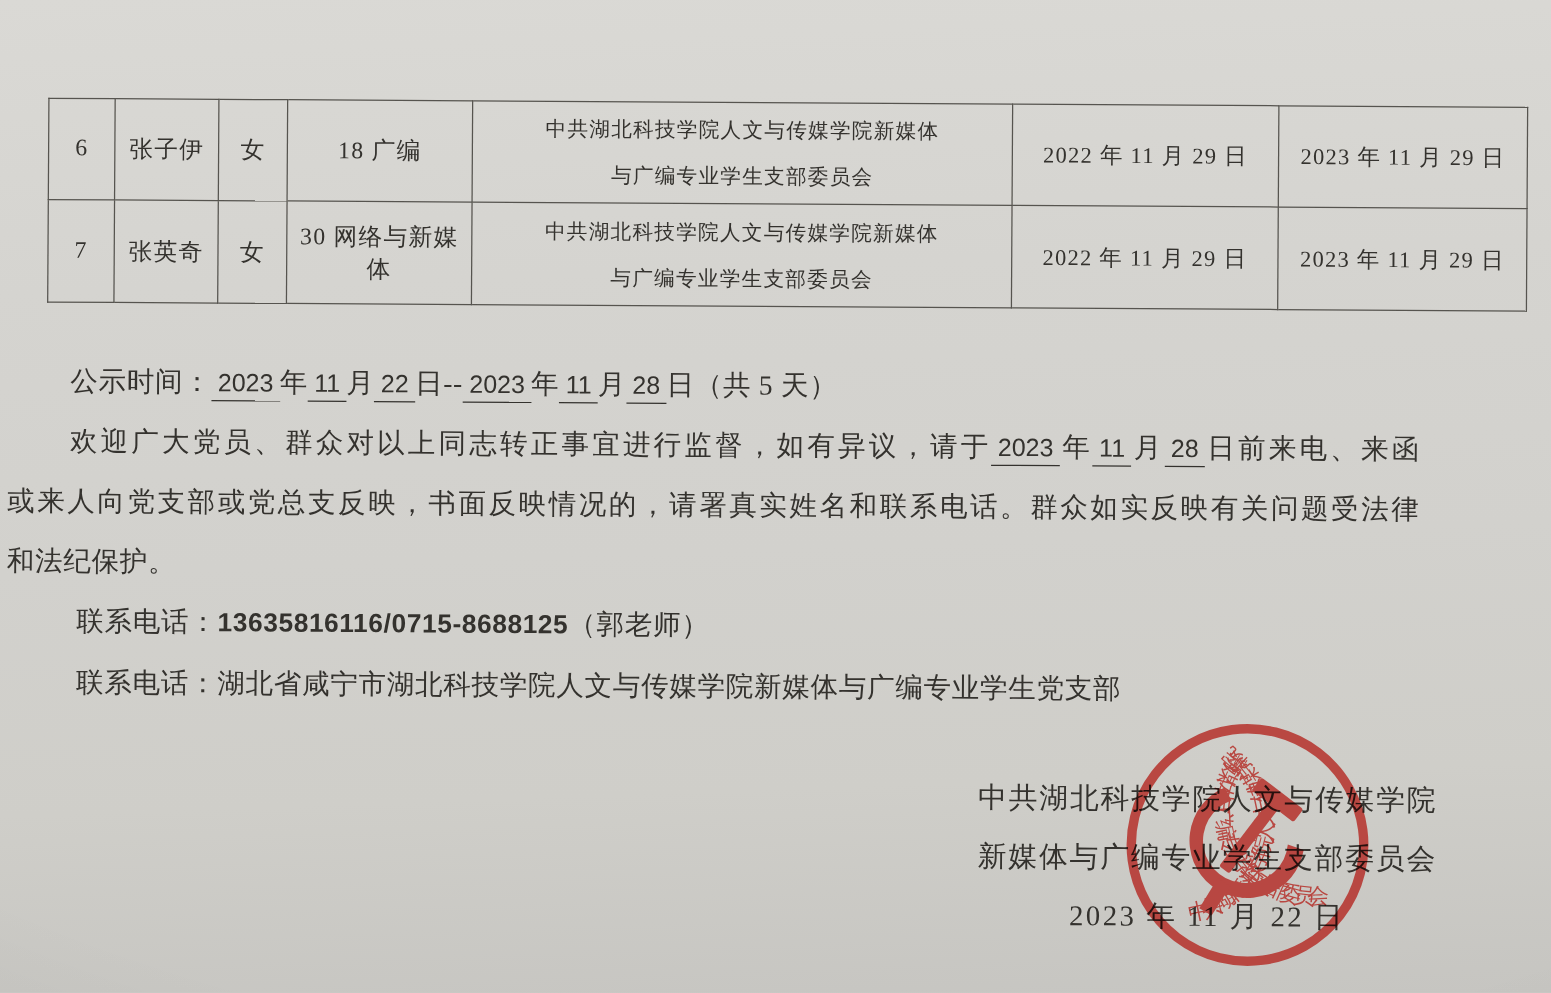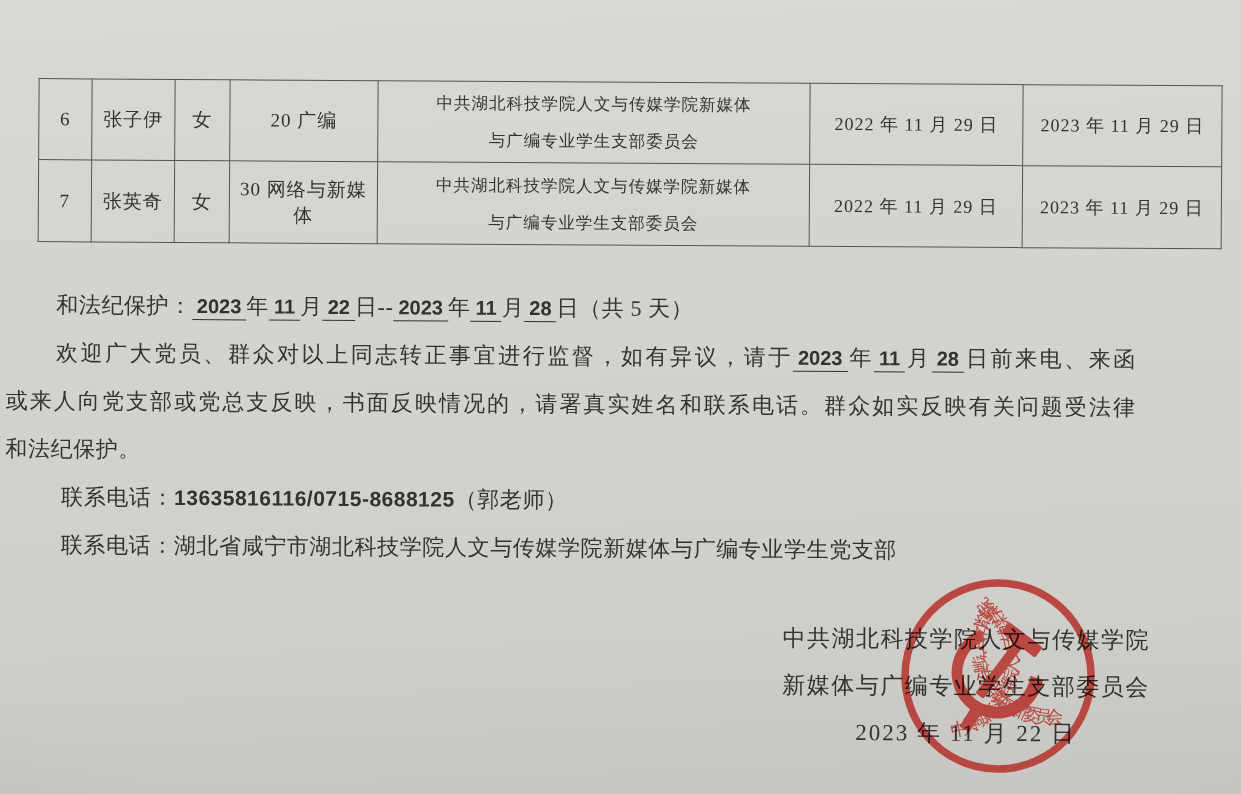--- a/index.html
+++ b/index.html
@@ -38,21 +38,21 @@
   }
   .bodytext p{margin:0;}
   .ind{padding-left:50px;}
   .ind2{padding-left:56px;}
   .j{text-align:justify;text-align-last:justify;}
   .bl{
     display:inline-block;
     border-bottom:1.8px solid var(--ink,#34322e);
     padding:0 5px;line-height:26px;
     font-family:"Liberation Sans","DejaVu Sans",sans-serif;
-    font-size:20px;font-weight:700;letter-spacing:0;
+    font-size:20px;font-weight:400;letter-spacing:0;
   }
   .num{
     font-family:"Liberation Sans","DejaVu Sans",sans-serif;
     font-size:21px;font-weight:600;letter-spacing:.5px;
   }
 
   
   .signature{
     position:absolute;left:760px;top:610px;width:420px;
     text-align:center;font-size:23px;line-height:47px;letter-spacing:1.5px;
@@ -80,21 +80,21 @@
         <col style="width:148px">
           <col style="width:432px">
           <col style="width:213px">
           <col style="width:199px">
       </colgroup>
       <tbody>
         <tr style="height:81px">
           <td>6</td>
           <td>张子伊</td>
           <td>女</td>
-          <td>20 广编</td>
+          <td>18 广编</td>
           <td class="org">
             <div>中共湖北科技学院人文与传媒学院新媒体</div>
             <div>与广编专业学生支部委员会</div>
           </td>
           <td class="date">2022 年 11 月 29 日</td>
           <td class="date">2023 年 11 月 29 日</td>
         </tr>
         <tr style="height:82px">
           <td>7</td>
           <td>张英奇</td>
@@ -105,21 +105,21 @@
             <div>与广编专业学生支部委员会</div>
           </td>
           <td class="date">2022 年 11 月 29 日</td>
           <td class="date">2023 年 11 月 29 日</td>
         </tr>
       </tbody>
     </table>
 
     <div class="bodytext">
       <p class="ind">
-        <span>和法纪保护：</span><span class="bl">2023</span><span>年</span><span class="bl">11</span><span>月</span><span class="bl">22</span><span>日--</span><span class="bl">2023</span><span>年</span><span class="bl">11</span><span>月</span><span class="bl">28</span><span>日（共 5 天）</span>
+        <span>公示时间：</span><span class="bl">2023</span><span>年</span><span class="bl">11</span><span>月</span><span class="bl">22</span><span>日--</span><span class="bl">2023</span><span>年</span><span class="bl">11</span><span>月</span><span class="bl">28</span><span>日（共 5 天）</span>
       </p>
       <p class="ind j">
         <span>欢迎广大党员、群众对以上同志转正事宜进行监督，如有异议，请于</span><span class="bl">2023</span><span>年</span><span class="bl">11</span><span>月</span><span class="bl">28</span><span>日前来电、来函</span>
       </p>
       <p class="j">或来人向党支部或党总支反映，书面反映情况的，请署真实姓名和联系电话。群众如实反映有关问题受法律</p>
       <p>和法纪保护。</p>
       <p class="ind2">
         <span>联系电话：</span><span class="num">13635816116/0715-8688125</span><span>（郭老师）</span>
       </p>
       <p class="ind2">

